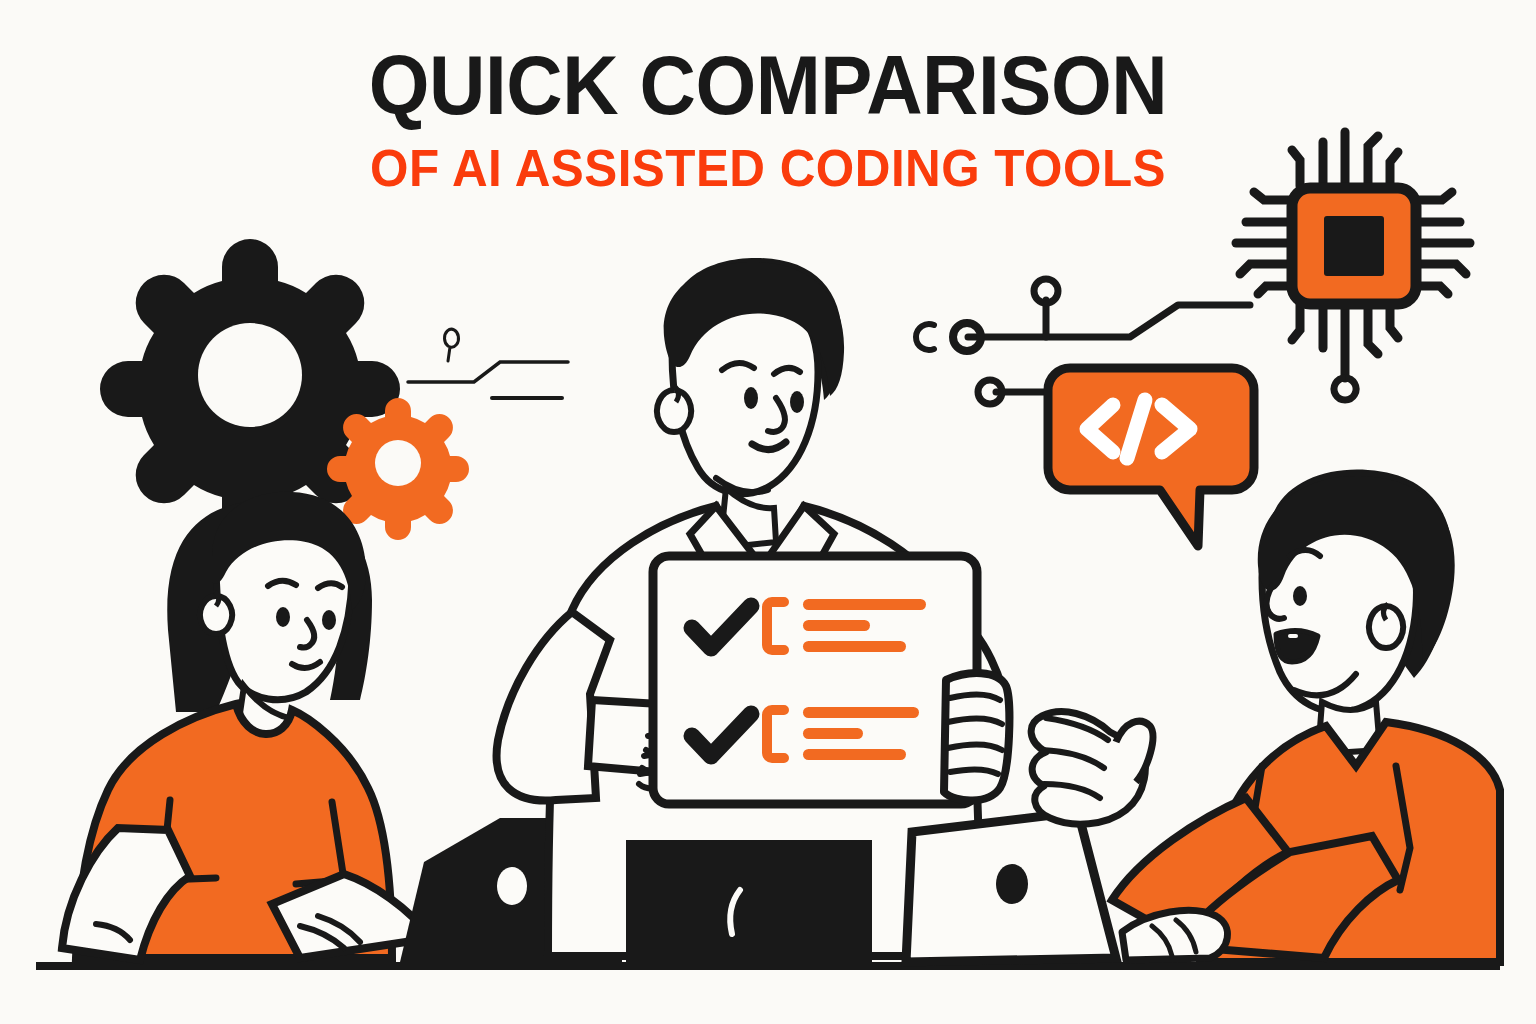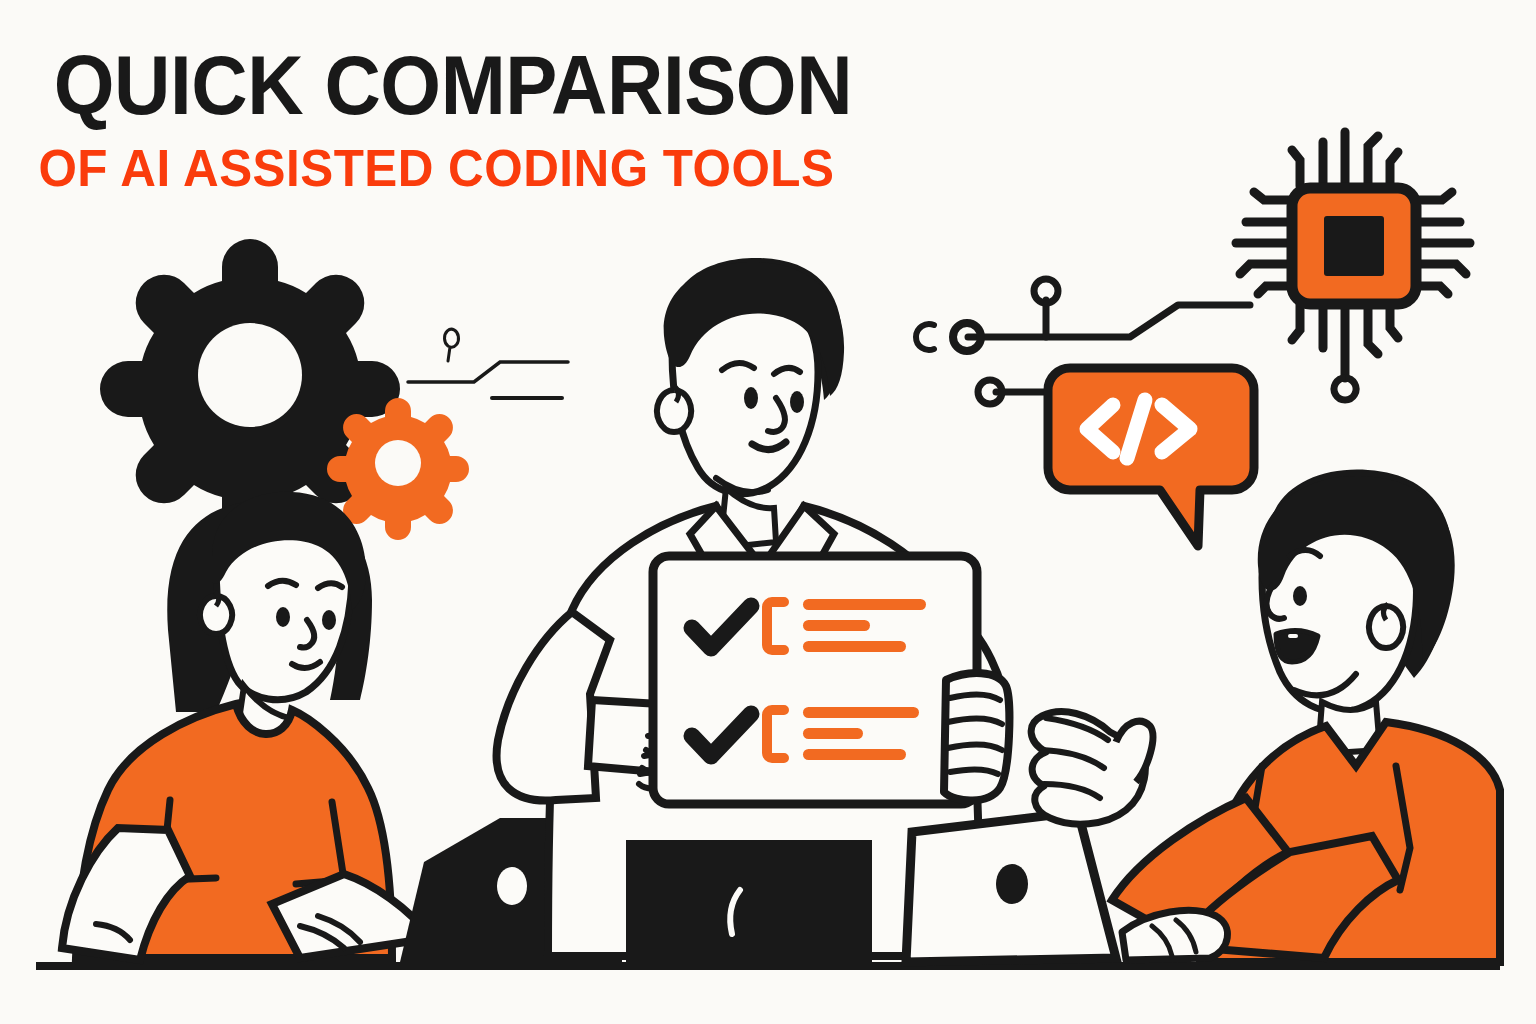--- a/index.html
+++ b/index.html
@@ -23,21 +23,21 @@
     left: 0;
     top: 0;
     width: 1536px;
     height: 1024px;
   }
   .title-block {
     position: absolute;
     left: 0;
     top: 44px;
     width: 1536px;
-    text-align: left;
+    text-align: center;
     pointer-events: none;
   }
   .title-main {
     display: block;
     font-family: "Liberation Sans", sans-serif;
     font-weight: 700;
     font-size: 84px;
     line-height: 0.98;
     letter-spacing: -0.5px;
     color: #191919;

